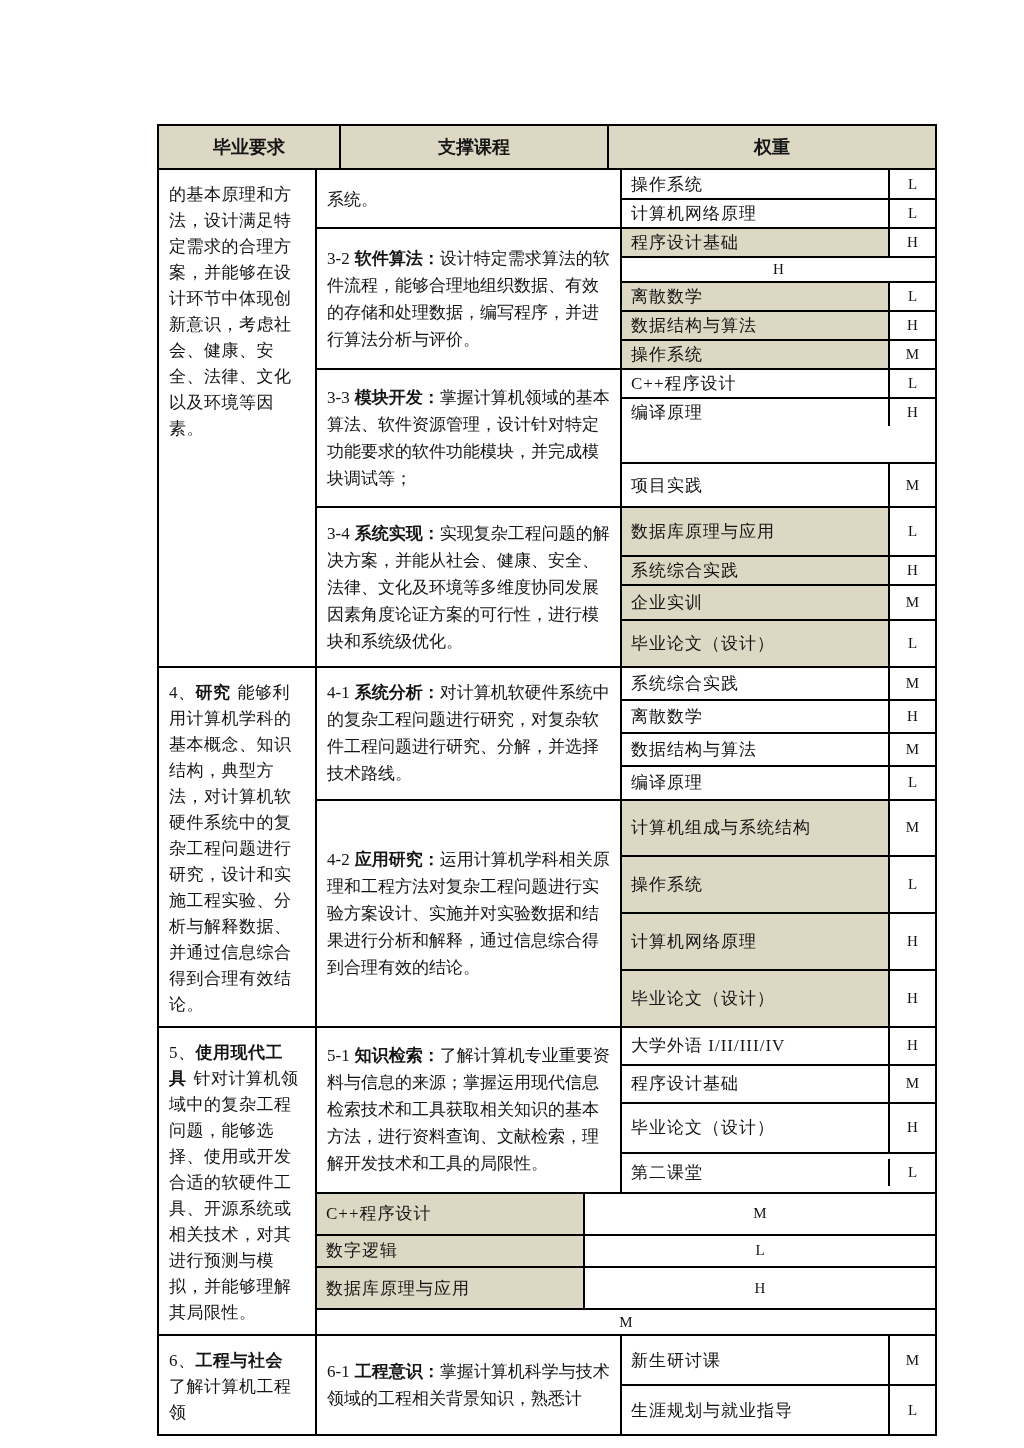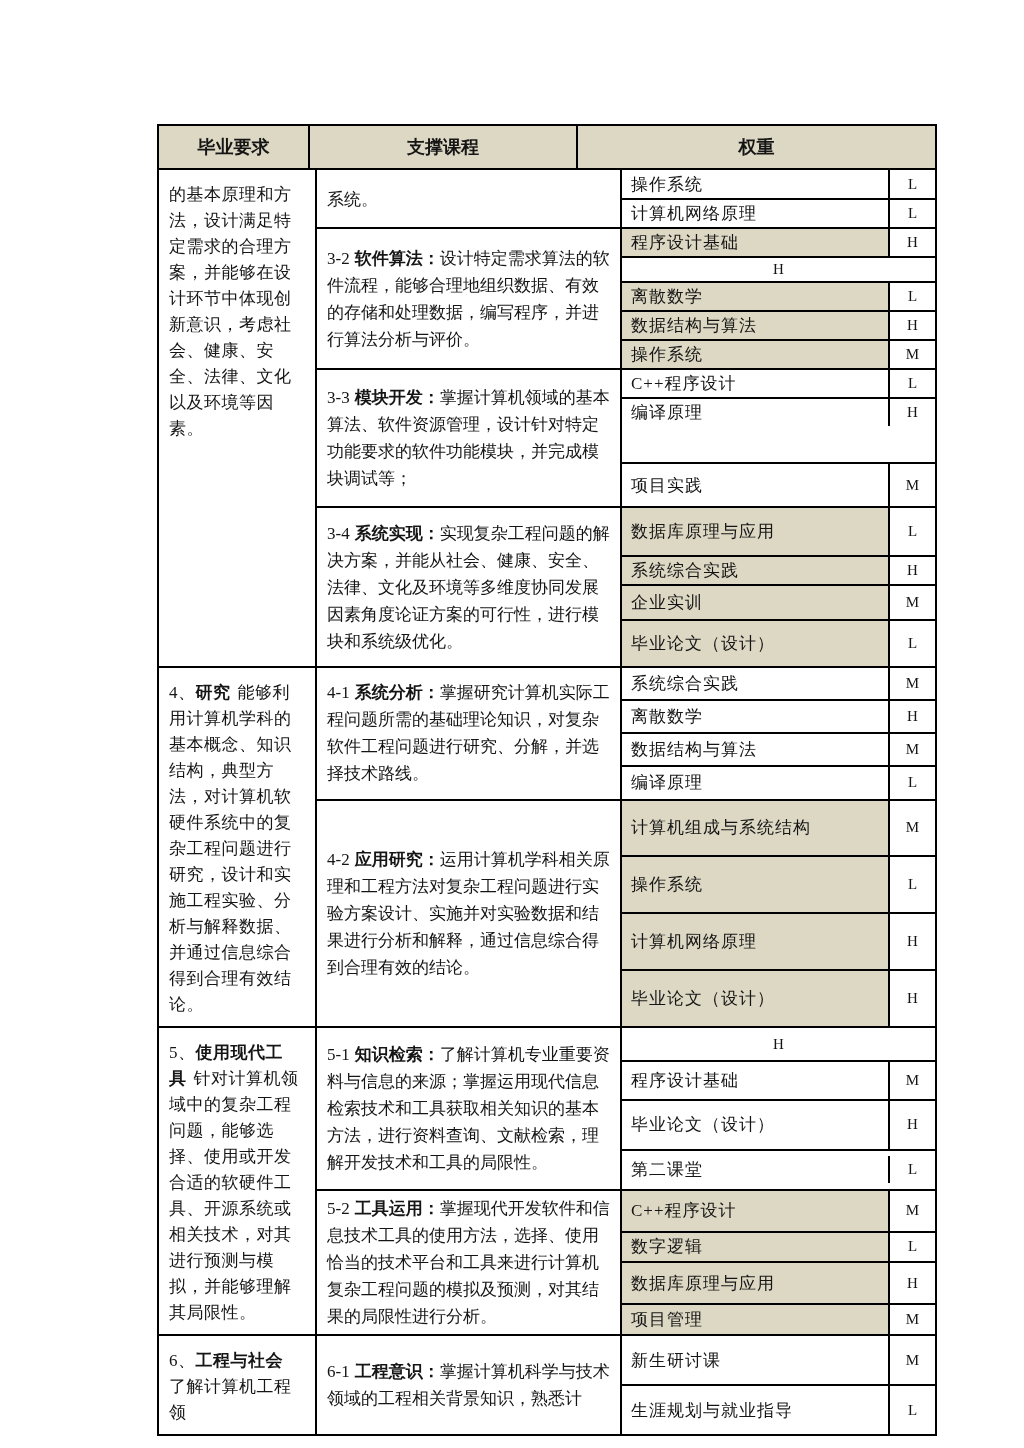--- a/index.html
+++ b/index.html
@@ -18,21 +18,21 @@
     background: #fff;
   }
   
   .thead { display: flex; background: var(--shaded, #ddd8c4); border-bottom: 2px solid var(--border,#000); }
   .th {
     display: flex; align-items: center; justify-content: center;
     text-align: center;
     font-weight: bold; font-size: 18px; line-height: 21px;
     min-height: 42px; padding: 2px;
   }
-  .c1 { width: 151px; border-right: 2px solid var(--border,#000); }
+  .c1 { width: 182px; border-right: 2px solid var(--border,#000); }
   .c2 { width: 305px; border-right: 2px solid var(--border,#000); }
   .c3 { width: 268px; border-right: 2px solid var(--border,#000); }
   .c4 { flex: 1; }
   
   .section { display: flex; border-top: 2px solid var(--border,#000); }
   .tbody > .section:first-child { border-top: 0; }
   .req-cell {
     width: 158px; border-right: 2px solid var(--border,#000);
     padding: 12px 8px 8px 10px;
     font-size: 17px; line-height: 26px; letter-spacing: 0.5px;
@@ -165,21 +165,21 @@
               </div>
             </div>
           </div>
         </div>
       </div>
       <div class="section">
         <div class="req-cell"><span class="req-num">4、</span><span class="req-title b">研究</span><span class="req-text">能够利用计算机学科的基本概念、知识结构，典型方法，对计算机软硬件系统中的复杂工程问题进行研究，设计和实施工程实验、分析与解释数据、并通过信息综合得到合理有效结论。</span></div>
         <div class="ind-col">
           <div class="ind-row">
             <div class="ind-cell">
-              <div class="ind-text"><span class="ind-num">4-1</span><span class="ind-term b">系统分析：</span><span class="ind-desc">掌握研究计算机实际工程问题所需的基础理论知识，对复杂软件工程问题进行研究、分解，并选择技术路线。</span></div>
+              <div class="ind-text"><span class="ind-num">4-1</span><span class="ind-term b">系统分析：</span><span class="ind-desc">对计算机软硬件系统中的复杂工程问题进行研究，对复杂软件工程问题进行研究、分解，并选择技术路线。</span></div>
             </div>
             <div class="course-col">
               <div class="course-row" style="min-height: 28px;">
                 <div class="course-name">系统综合实践</div>
                 <div class="course-weight">M</div>
               </div>
               <div class="course-row" style="min-height: 27px;">
                 <div class="course-name">离散数学</div>
                 <div class="course-weight">H</div>
               </div>
@@ -220,55 +220,52 @@
       </div>
       <div class="section">
         <div class="req-cell"><span class="req-num">5、</span><span class="req-title b">使用现代工具</span><span class="req-text">针对计算机领域中的复杂工程问题，能够选择、使用或开发合适的软硬件工具、开源系统或相关技术，对其进行预测与模拟，并能够理解其局限性。</span></div>
         <div class="ind-col">
           <div class="ind-row">
             <div class="ind-cell">
               <div class="ind-text"><span class="ind-num">5-1</span><span class="ind-term b">知识检索：</span><span class="ind-desc">了解计算机专业重要资料与信息的来源；掌握运用现代信息检索技术和工具获取相关知识的基本方法，进行资料查询、文献检索，理解开发技术和工具的局限性。</span></div>
             </div>
             <div class="course-col">
               <div class="course-row" style="min-height: 32px;">
+                <div class="course-name">大学外语 I/II/III/IV</div>
                 <div class="course-weight">H</div>
               </div>
               <div class="course-row" style="min-height: 38px;">
                 <div class="course-name">程序设计基础</div>
                 <div class="course-weight">M</div>
               </div>
               <div class="course-row" style="min-height: 50px;">
                 <div class="course-name">毕业论文（设计）</div>
                 <div class="course-weight">H</div>
               </div>
               <div class="course-row" style="min-height: 40px; align-items: center;">
                 <div class="course-name">第二课堂</div>
                 <div class="course-weight">L</div>
               </div>
             </div>
           </div>
           <div class="ind-row shaded">
-            <div class="ind-cell">
-              <div class="ind-text"><span class="ind-num">5-2</span><span class="ind-term b">工具运用：</span><span class="ind-desc">掌握现代开发软件和信息技术工具的使用方法，选择、使用恰当的技术平台和工具来进行计算机复杂工程问题的模拟及预测，对其结果的局限性进行分析。</span></div>
-            </div>
             <div class="course-col">
               <div class="course-row" style="min-height: 40px;">
                 <div class="course-name">C++程序设计</div>
                 <div class="course-weight">M</div>
               </div>
               <div class="course-row" style="min-height: 22px;">
                 <div class="course-name">数字逻辑</div>
                 <div class="course-weight">L</div>
               </div>
               <div class="course-row" style="min-height: 42px;">
                 <div class="course-name">数据库原理与应用</div>
                 <div class="course-weight">H</div>
               </div>
               <div class="course-row" style="min-height: 26px;">
-                <div class="course-name">项目管理</div>
                 <div class="course-weight">M</div>
               </div>
             </div>
           </div>
         </div>
       </div>
       <div class="section">
         <div class="req-cell"><span class="req-num">6、</span><span class="req-title b">工程与社会</span><span class="req-text">了解计算机工程领</span></div>
         <div class="ind-col">
           <div class="ind-row">

